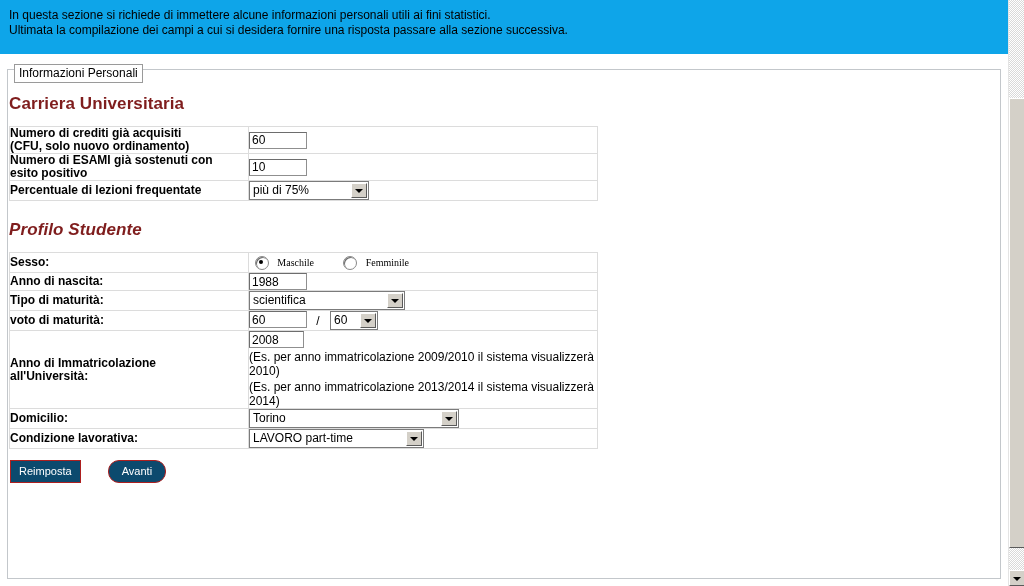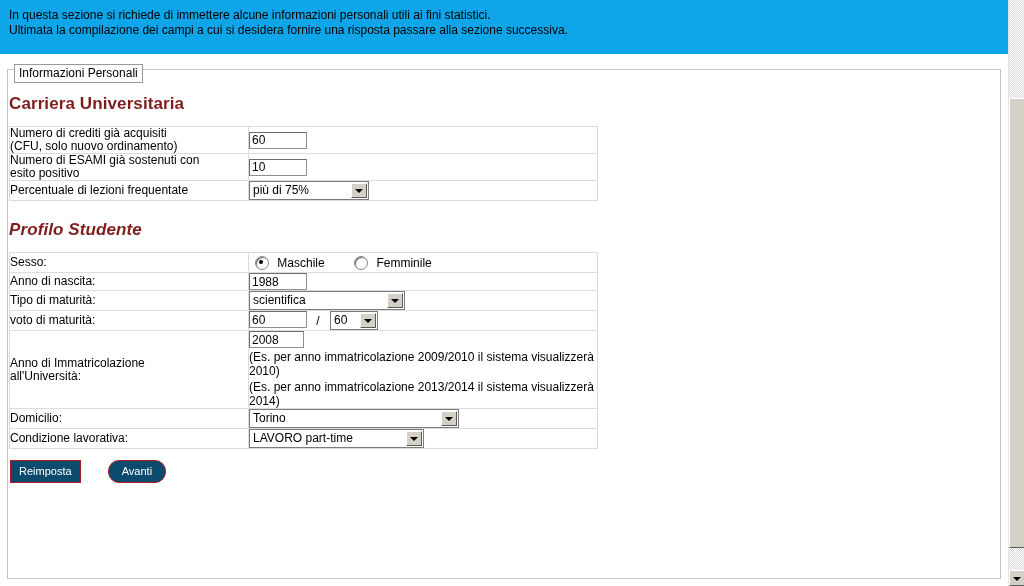--- a/index.html
+++ b/index.html
@@ -99,21 +99,21 @@
     background: #ffffff;
   }
   table.form td {
     border: 1px solid #dcdcdc;
     padding: 0;
     vertical-align: middle;
     background: #ffffff;
   }
   td.label {
     background: #f2f2f2;
-    font-weight: normal;
+    font-weight: bold;
     font-size: 12px;
     line-height: 13px;
     padding: 3px 4px 3px 4px;
     width: 238px;
     color: #000;
   }
   td.value {
     background: #ffffff;
     padding: 3px 4px 3px 3px;
     color: #000;
@@ -209,23 +209,24 @@
   }
   .radio.checked::after {
     content: "";
     position: absolute;
     left: 3px; top: 3px;
     width: 4px; height: 4px;
     border-radius: 50%;
     background: #000;
   }
   .radio-label {
-    font-size: 12px;
-    vertical-align: middle;
-    color: #000;
+    font-size: 10px;
+    vertical-align: middle;
+    color: #000;
+    font-family: Liberation Serif, serif;
   }
 
   .hint {
     font-size: 12px;
     line-height: 14px;
     color: #000;
     margin-top: 2px;
     max-width: 350px;
   }
 

